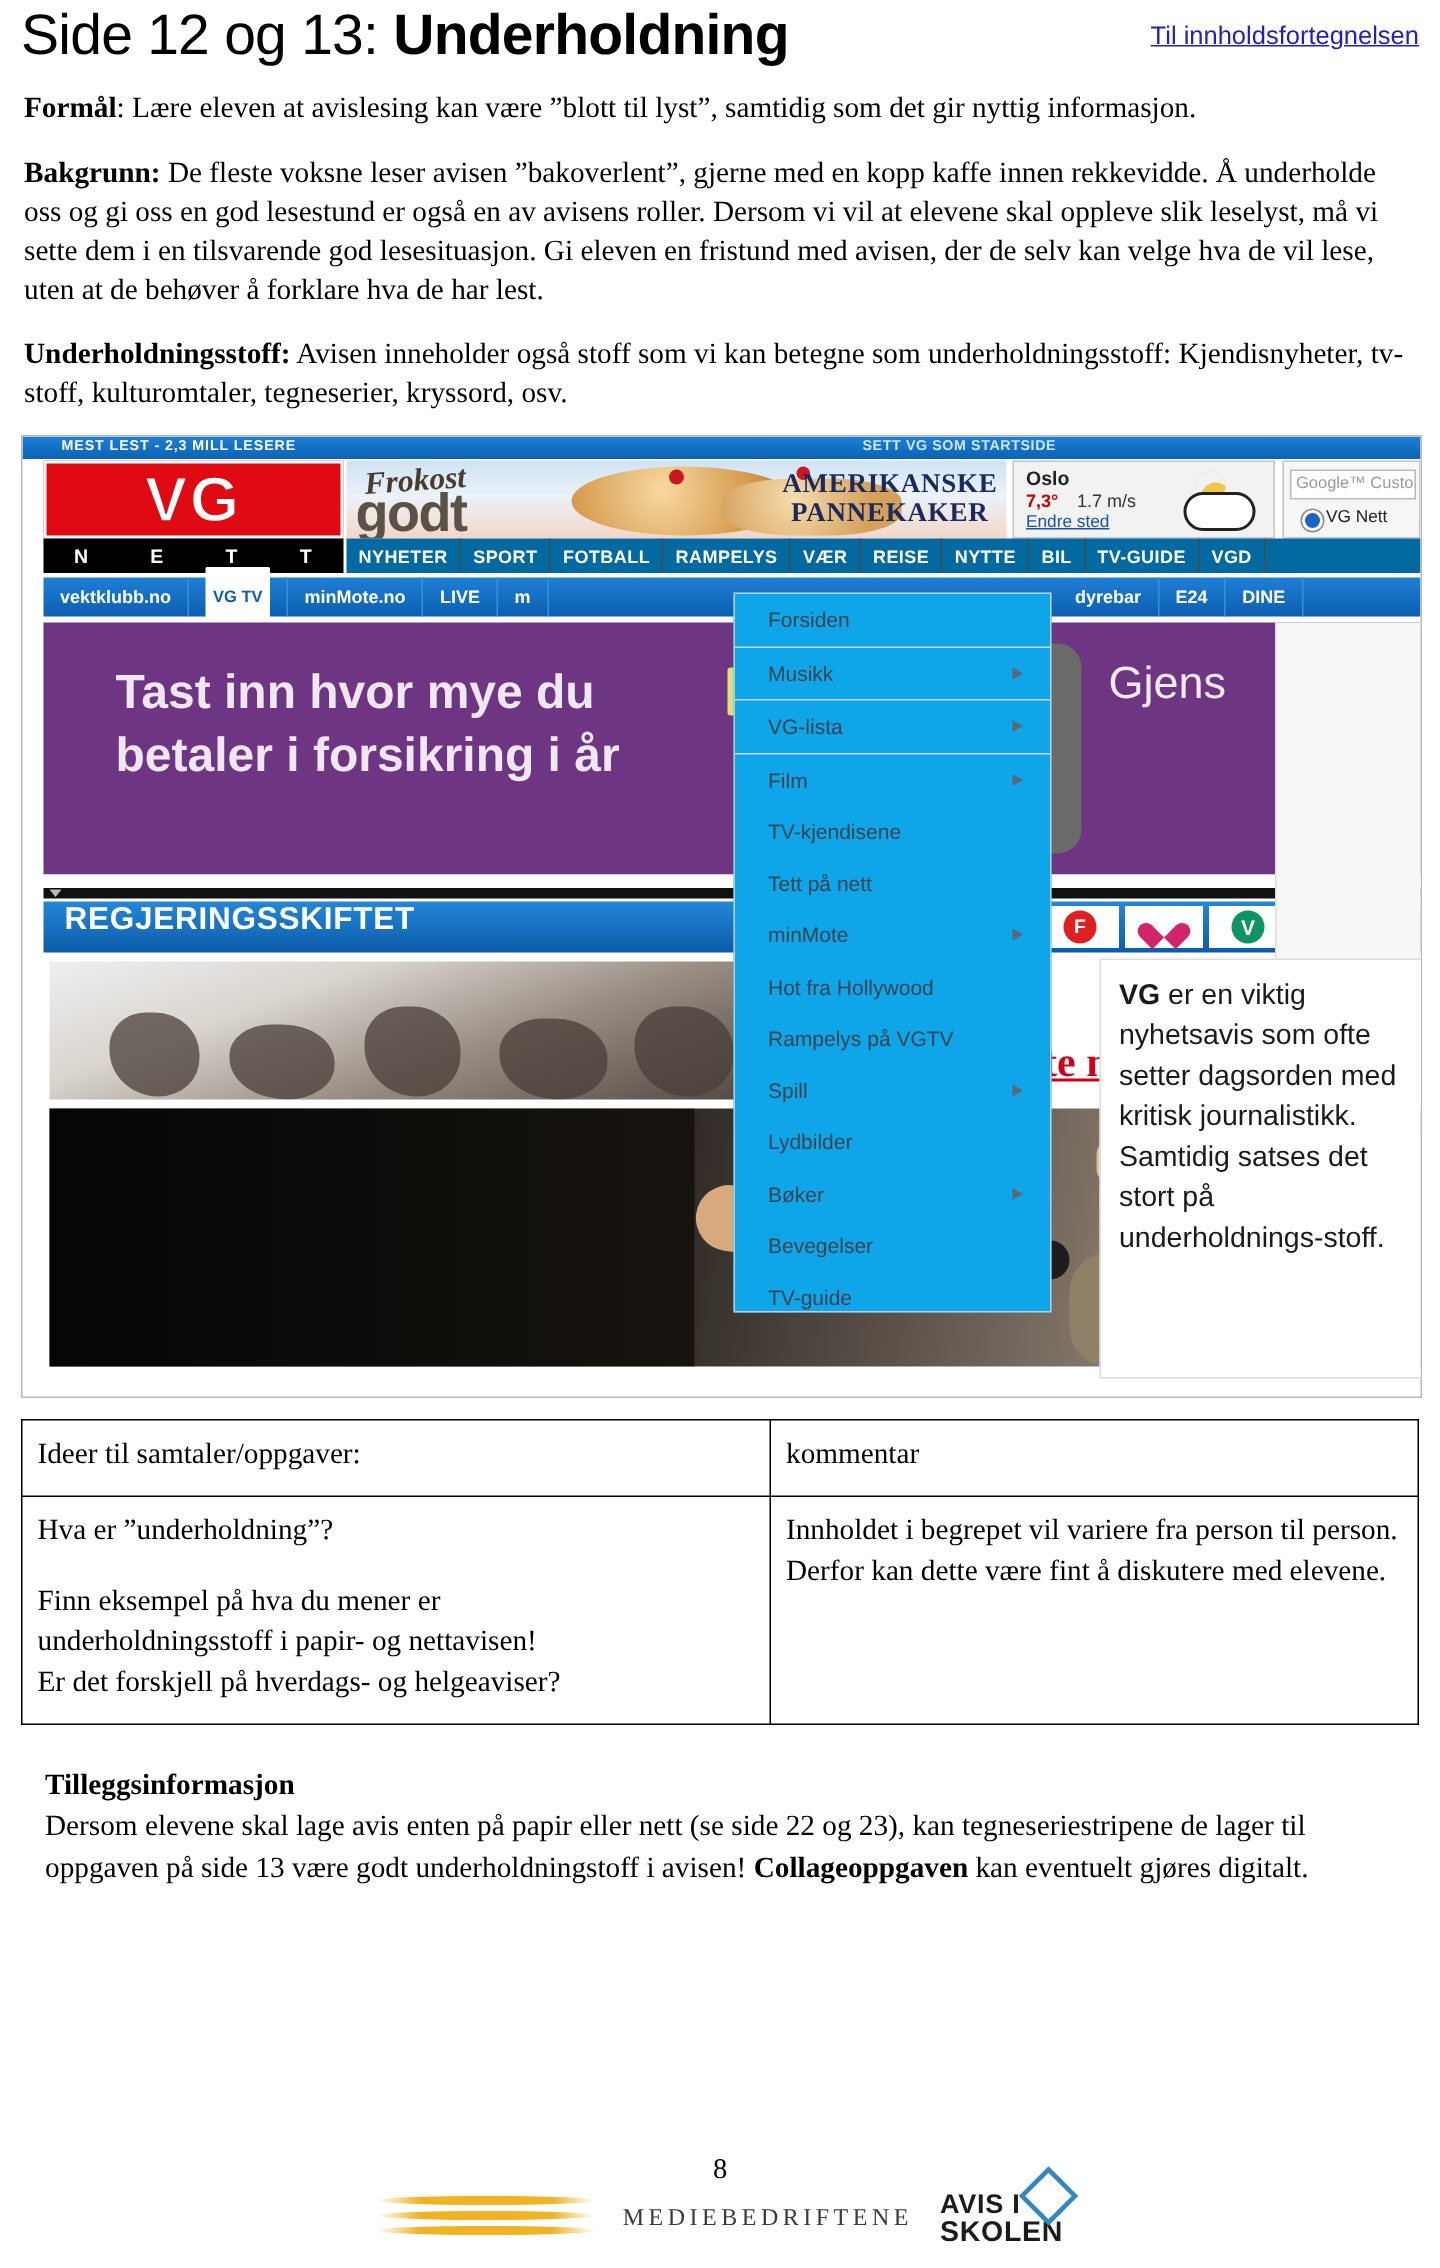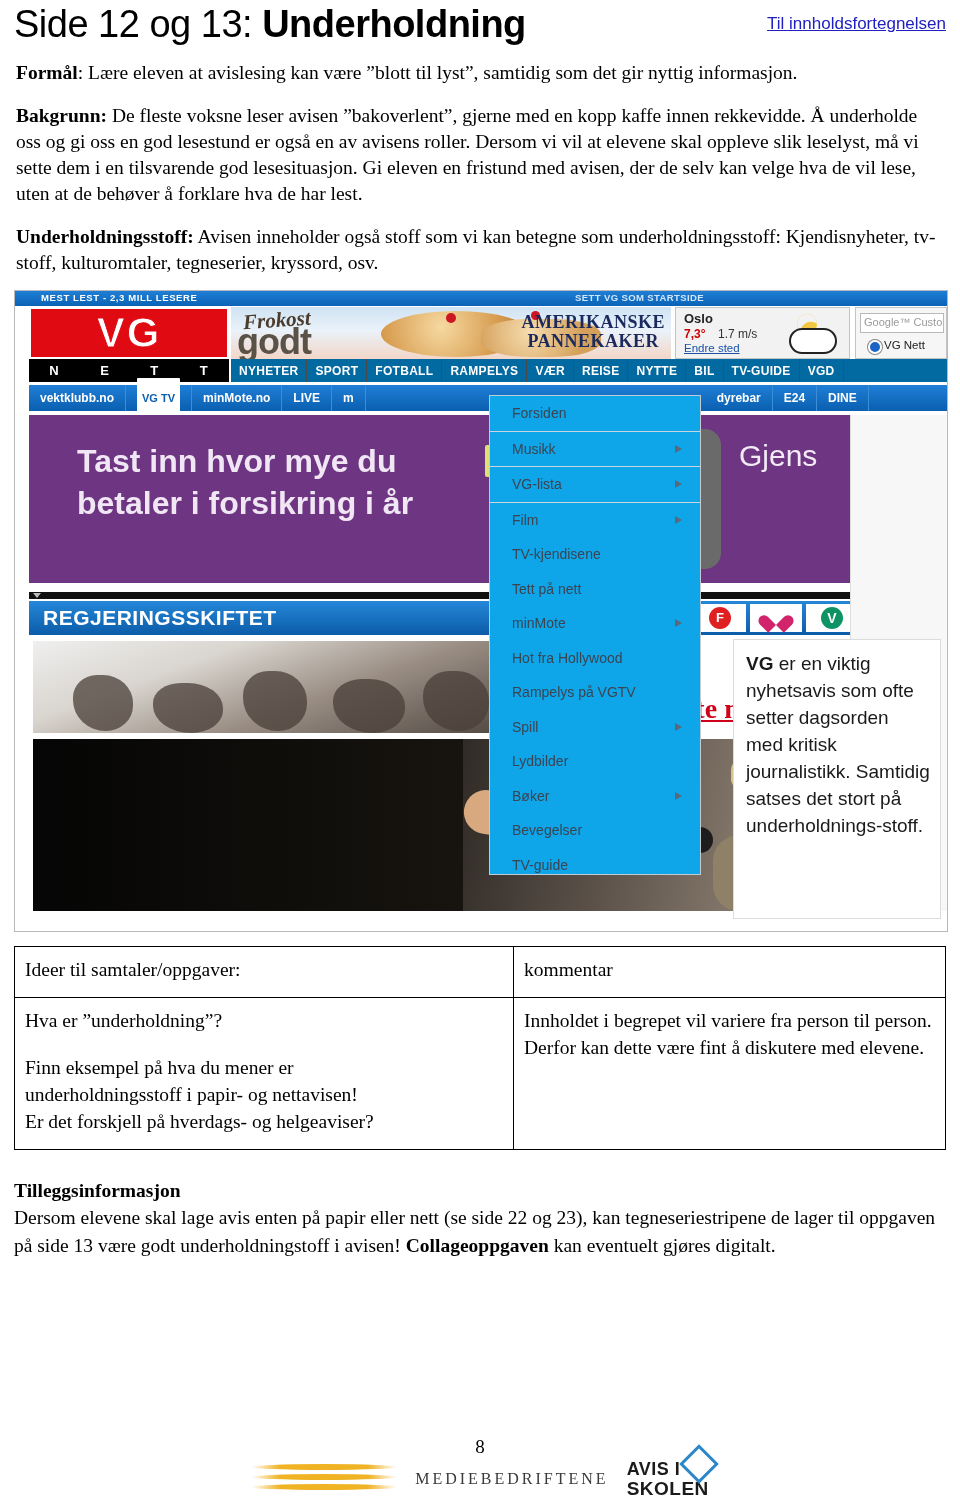--- a/index.html
+++ b/index.html
@@ -198,21 +198,21 @@
     position:absolute;left:18px;top:62px;width:88px;height:40px;background:#ef7124;border-radius:8px;
     color:#1b1b1b;font-size:14px;font-weight:bold;display:flex;align-items:center;justify-content:center;
   }
   
   .whitegap{position:absolute;left:14px;top:292px;width:918px;height:9px;background:#fff;}
   .blackstrip{position:absolute;left:14px;top:301px;width:918px;height:7px;background:#111;}
   .blackstrip .tri{position:absolute;left:4px;top:1px;width:0;height:0;border-left:4px solid transparent;border-right:4px solid transparent;border-top:5px solid #bbb;}
   
   .regj{
     position:absolute;left:14px;top:310px;width:918px;height:34px;
-    background:linear-gradient(#2487d8,#0c5ca8);display:flex;align-items:center;
+    background:linear-gradient(#2487d8,#0c5ca8);display:flex;align-items:flex-start;
   }
   .regj .lbl{color:#fff;font-size:21px;font-weight:bold;letter-spacing:.5px;padding-left:14px;}
   .regj .logos{position:absolute;left:520px;top:3px;display:flex;gap:4px;}
   .regj .logo{width:52px;height:28px;background:#fff;display:flex;align-items:center;justify-content:center;}
   .flagicon{width:34px;height:14px;background:linear-gradient(105deg,#1f4f9c 60%,#cfe0f5 60%);border-radius:2px 8px 2px 8px;}
   .appleicon{width:22px;height:22px;border-radius:50%;background:#e02020;position:relative;}
   .appleicon:after{content:"F";position:absolute;left:7px;top:3px;color:#fff;font-size:13px;font-weight:bold;font-family:"Liberation Sans",sans-serif;}
   .hearticon{width:22px;height:20px;position:relative;}
   .hearticon:before,.hearticon:after{content:"";position:absolute;top:0;width:11px;height:17px;background:#d1246a;border-radius:11px 11px 0 0;}
   .hearticon:before{left:11px;transform:rotate(45deg);transform-origin:0 100%;}
@@ -262,42 +262,42 @@
     position:relative;height:34.5px;display:flex;align-items:center;
     padding-left:22px;font-size:14px;color:#3b4450;
   }
   .dd-item.sep{border-bottom:1px solid #ccd5de;}
   .dd-item .arw{
     position:absolute;right:18px;top:50%;margin-top:-4px;
     width:0;height:0;border-left:7px solid #5b6878;border-top:4.5px solid transparent;border-bottom:4.5px solid transparent;
   }
   
   .annot{
-    position:absolute;left:718px;top:348px;width:208px;height:280px;
+    position:absolute;left:718px;top:348px;width:228px;height:280px;
     background:#fff;border:1px solid #dcdcdc;box-sizing:border-box;
     padding:10px 10px 0 12px;
     font-family:"Liberation Sans", sans-serif;
     font-size:19px;line-height:27px;color:#1a1a1a;
   }
   .annot b{font-weight:bold;}
 
   
   .tbl{
     margin:14px 14px 0 14px;width:932px;border-collapse:collapse;table-layout:fixed;
   }
   .tbl td{
     border:1.5px solid #000;vertical-align:top;padding:9px 10px 14px 10px;
     font-size:19.5px;line-height:27px;
   }
   .tbl .c1{width:478px;}
   .tbl .q{margin:0 0 20px 0;}
   .tbl .qline{margin:0;}
 
   
-  .tillegg{margin:28px 14px 0 14px;}
+  .tillegg{margin:28px 14px 0 30px;}
   .tillegg .h{font-size:19.5px;font-weight:bold;line-height:26px;}
   .tillegg .t{font-size:19.5px;line-height:28px;}
   .tillegg .t b{font-weight:bold;}
 
   
   .footer{position:absolute;left:0;bottom:0;width:960px;height:78px;}
   .pagenum{position:absolute;left:0;right:0;top:2px;text-align:center;font-size:19px;}
   .logos{position:absolute;left:0;right:0;top:26px;display:flex;align-items:center;justify-content:center;gap:18px;}
   .stripes{width:146px;height:34px;position:relative;}
   .stripes i{position:absolute;left:0;width:146px;height:6px;border-radius:50%;background:linear-gradient(90deg,#fff,#f0b323 20%,#f0b323 80%,#fff);display:block;}

